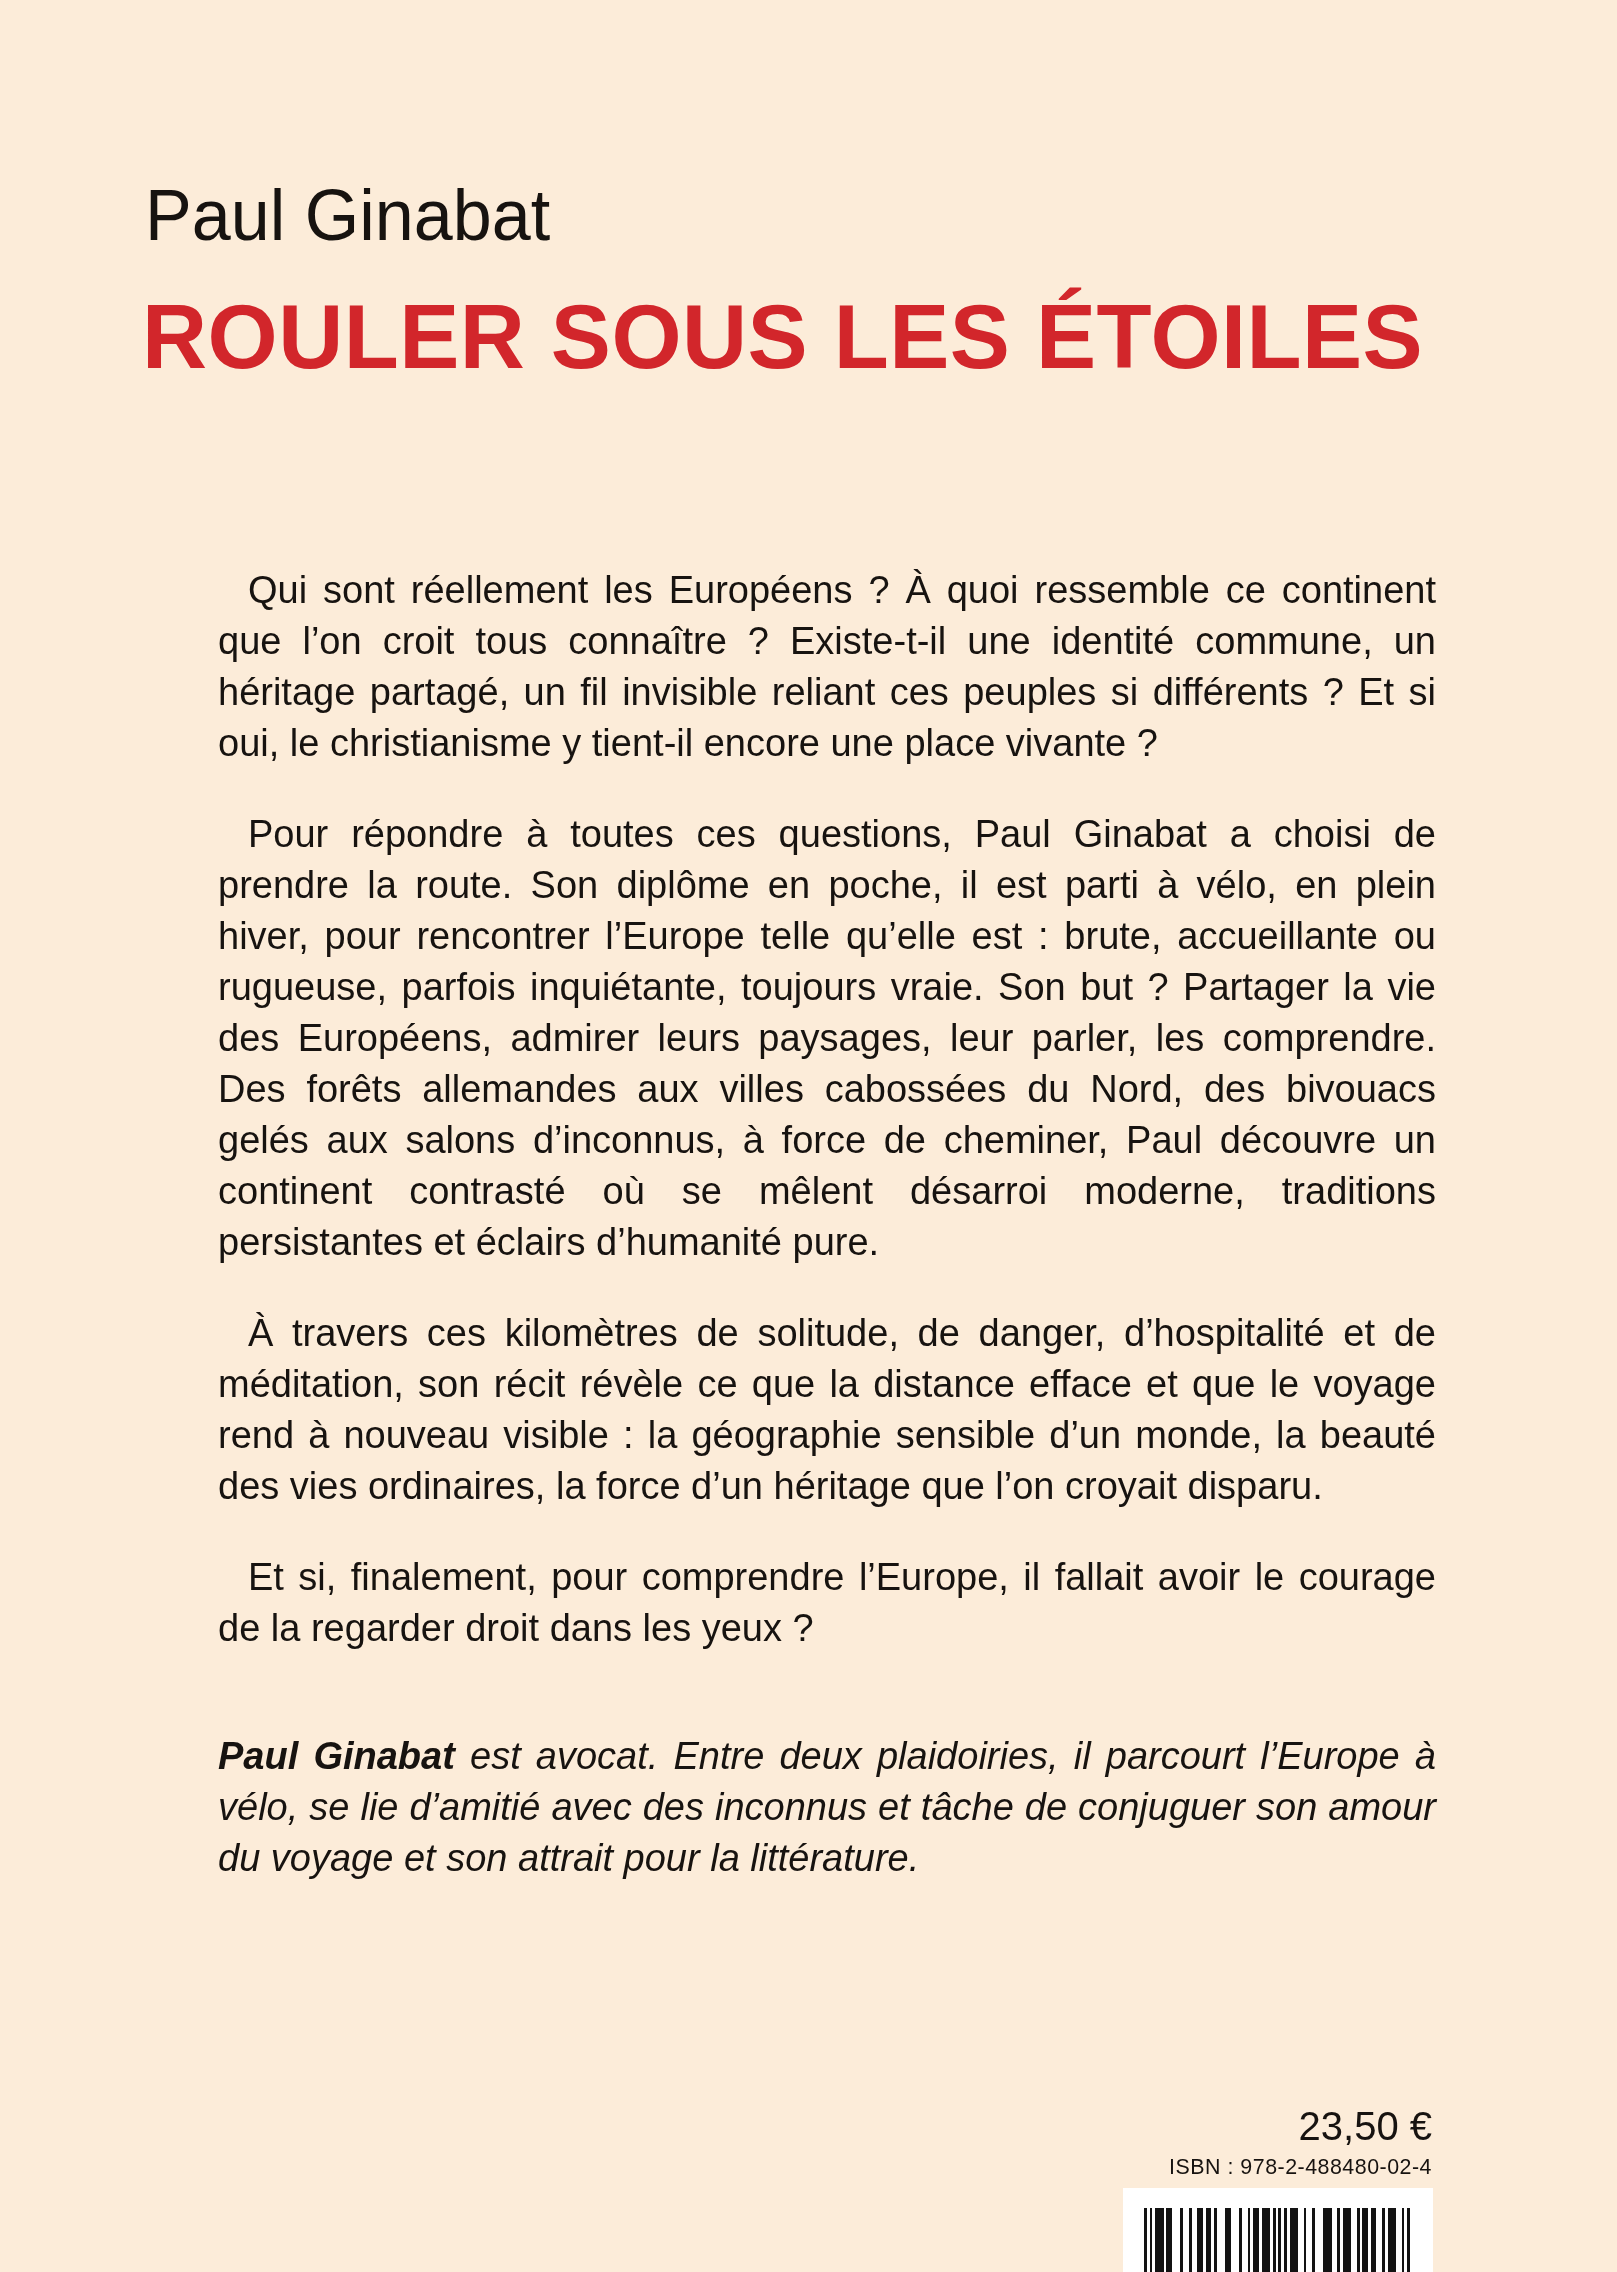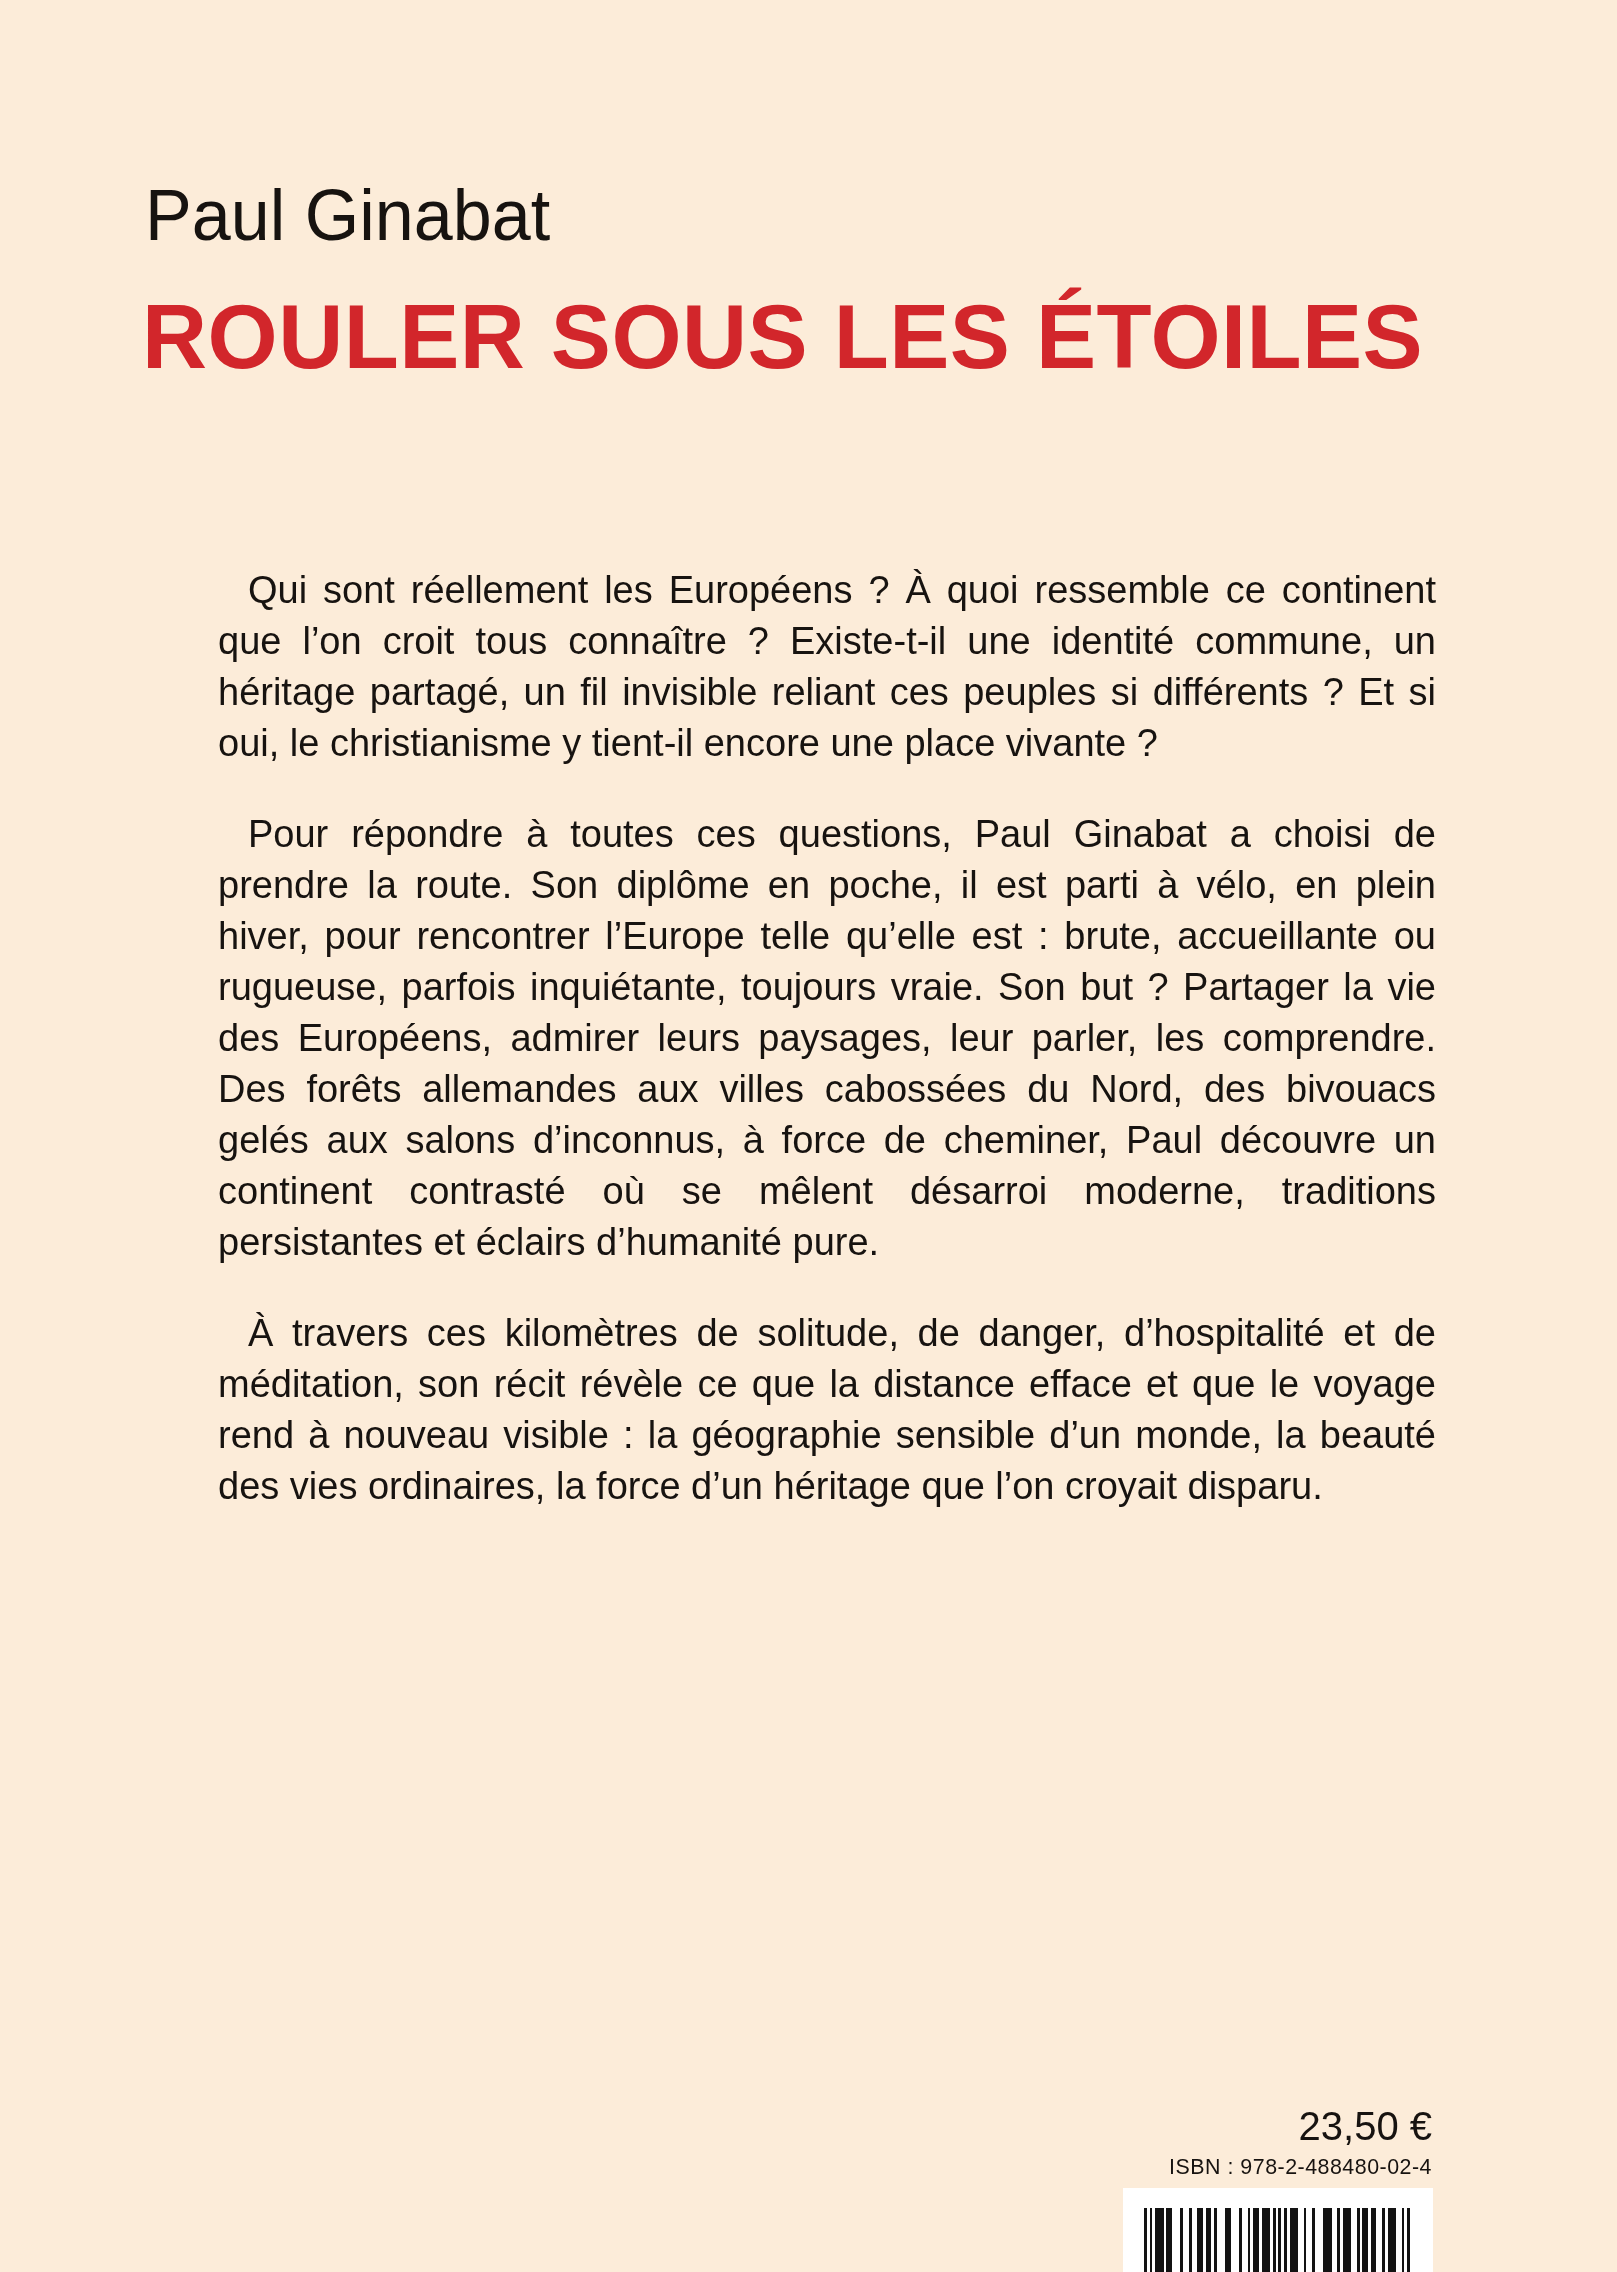--- a/index.html
+++ b/index.html
@@ -57,20 +57,22 @@
 <div class="page">
 
   <div class="author">Paul Ginabat</div>
 
   <h1 class="title">ROULER SOUS LES ÉTOILES</h1>
 
   <div class="blurb">
     <p>Qui sont réellement les Européens ? À quoi ressemble ce continent que l’on croit tous connaître ? Existe-t-il une identité commune, un héritage partagé, un fil invisible reliant ces peuples si différents ? Et si oui, le christianisme y tient-il encore une place vivante ?</p>
     <p>Pour répondre à toutes ces questions, Paul Ginabat a choisi de prendre la route. Son diplôme en poche, il est parti à vélo, en plein hiver, pour rencontrer l’Europe telle qu’elle est : brute, accueillante ou rugueuse, parfois inquiétante, toujours vraie. Son but ? Partager la vie des Européens, admirer leurs paysages, leur parler, les comprendre. Des forêts allemandes aux villes cabossées du Nord, des bivouacs gelés aux salons d’inconnus, à force de cheminer, Paul découvre un continent contrasté où se mêlent désarroi moderne, traditions persistantes et éclairs d’humanité pure.</p>
     <p>À travers ces kilomètres de solitude, de danger, d’hospitalité et de méditation, son récit révèle ce que la distance efface et que le voyage rend à nouveau visible : la géographie sensible d’un monde, la beauté des vies ordinaires, la force d’un héritage que l’on croyait disparu.</p>
+    <p>Et si, finalement, pour comprendre l’Europe, il fallait avoir le courage de la regarder droit dans les yeux ?</p>
+    <p class="bio"><span class="bio-name">Paul Ginabat</span><span> est avocat. Entre deux plaidoiries, il parcourt l’Europe à vélo, se lie d’amitié avec des inconnus et tâche de conjuguer son amour du voyage et son attrait pour la littérature.</span></p>
   </div>
 
   <div class="price">23,50 €</div>
 
   <div class="isbn">ISBN : 978-2-488480-02-4</div>
 
   <div class="barcode">
     <svg class="bars" viewBox="0 0 95 60" preserveAspectRatio="none" shape-rendering="crispEdges">
         <rect x="0" y="0" width="1" height="60"></rect>
         <rect x="2" y="0" width="1" height="60"></rect>

